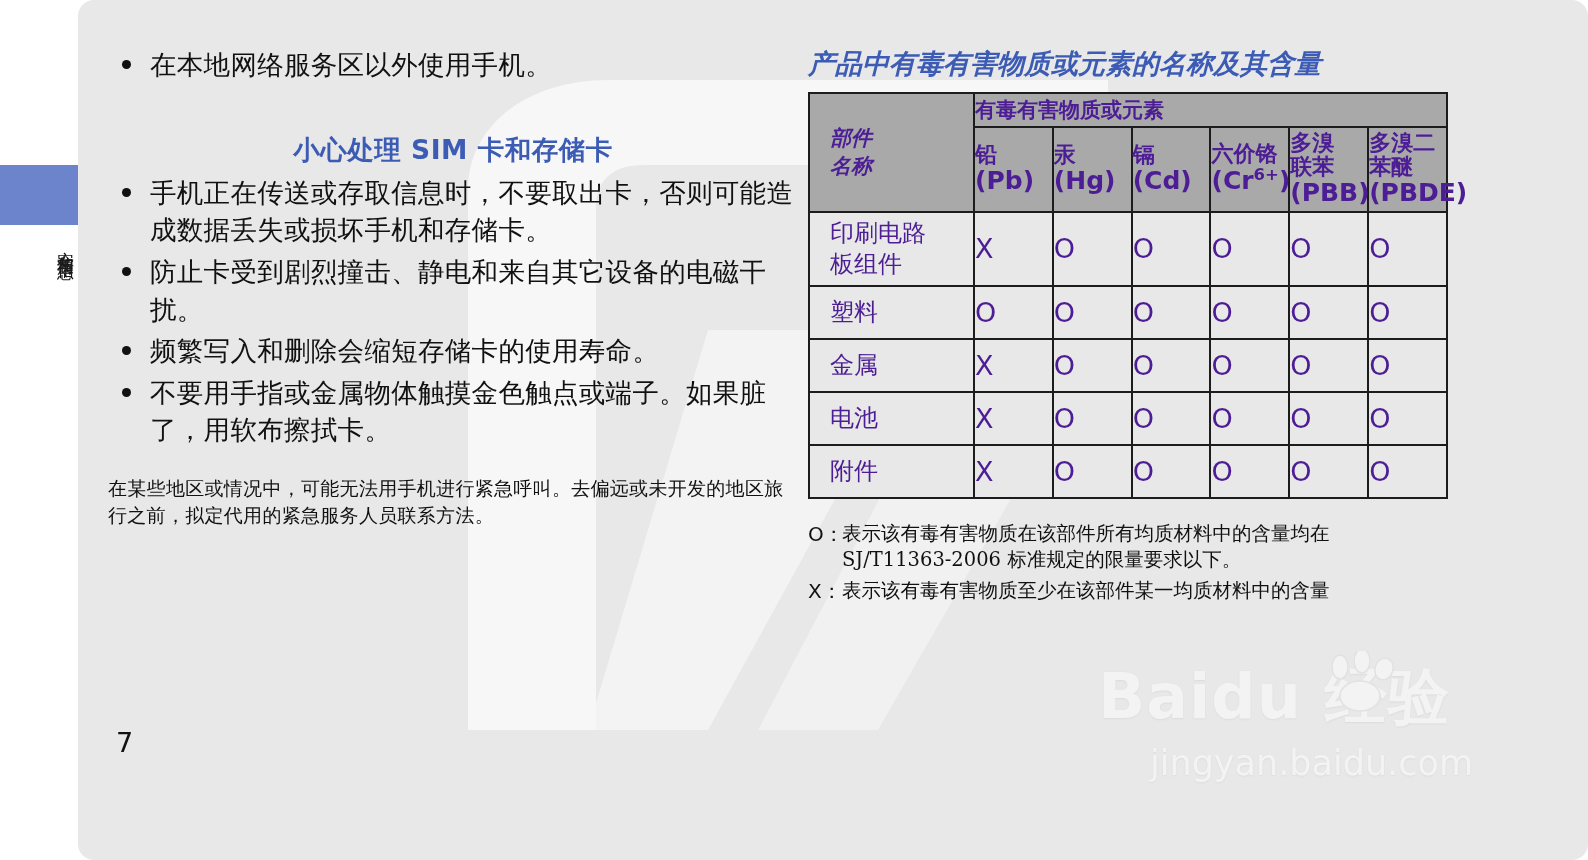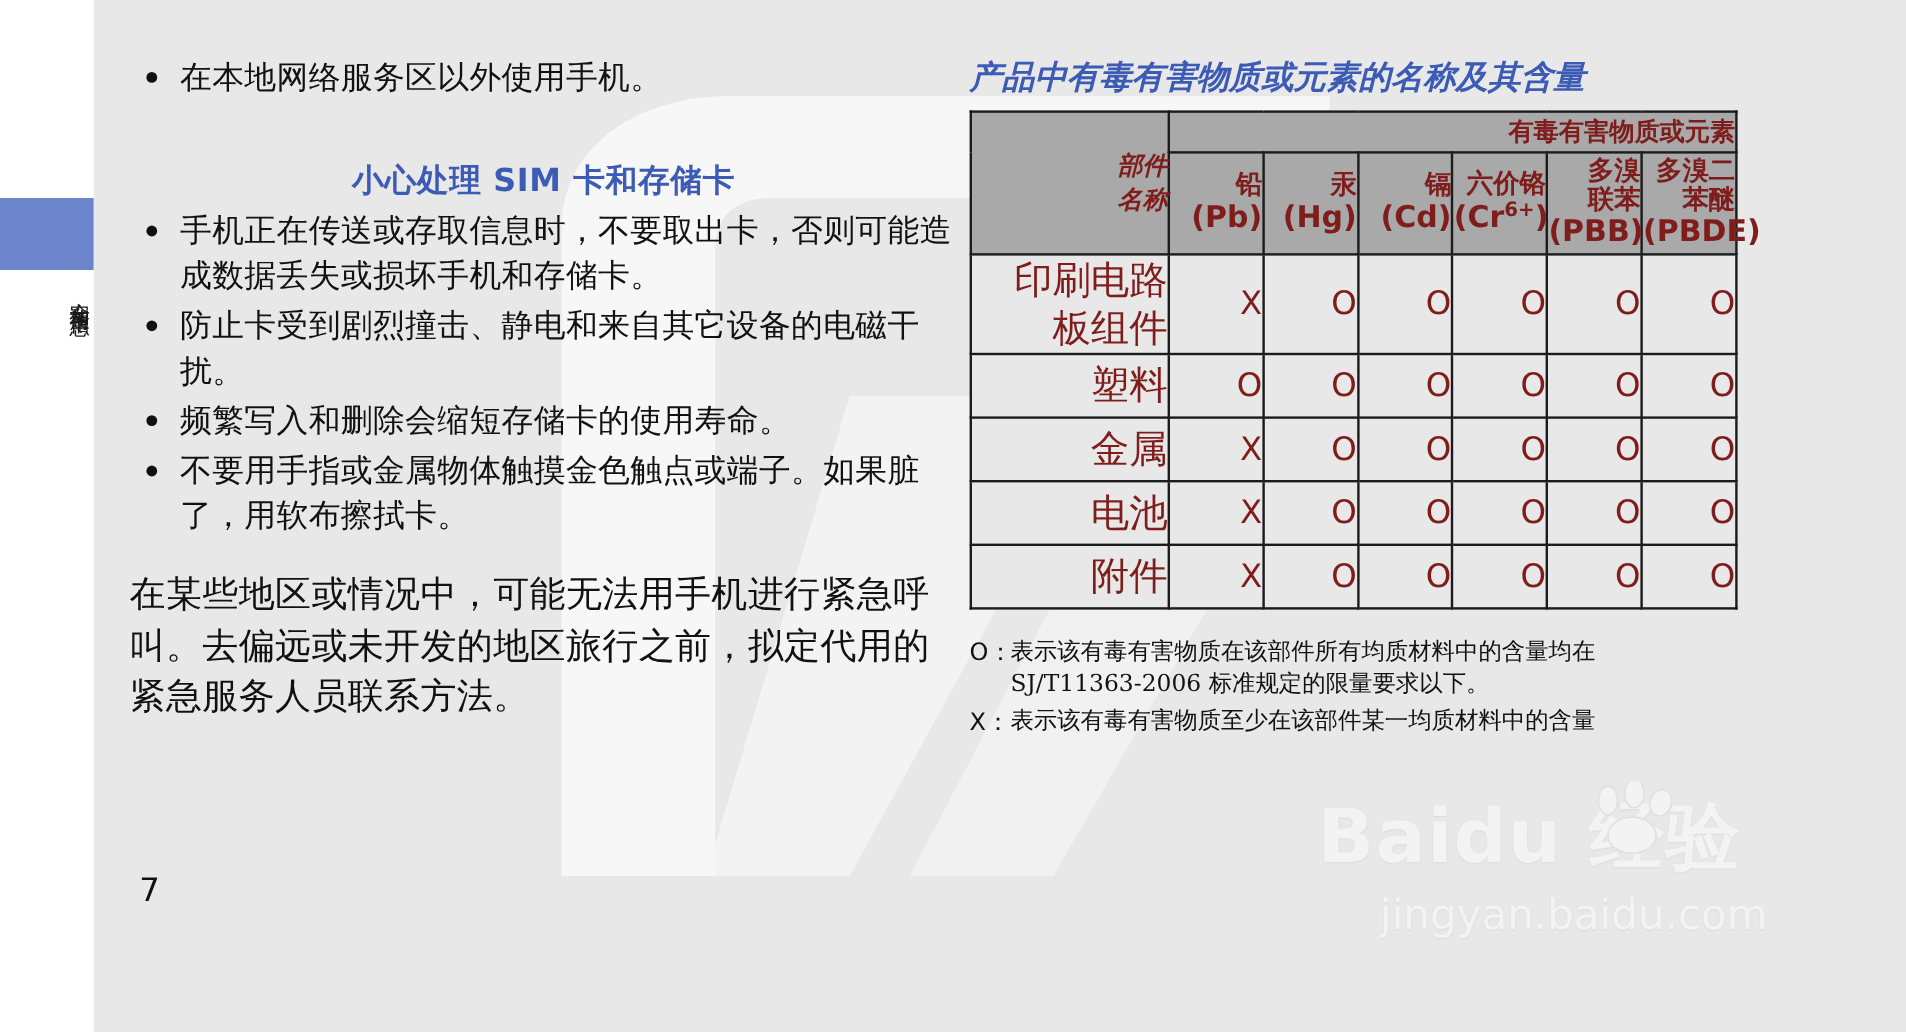--- a/index.html
+++ b/index.html
@@ -13,20 +13,21 @@
 
   
   #page{
     position:absolute;inset:0;
     background:#ffffff;
   }
   #page-body{
     position:absolute;left:78px;top:0;right:0;bottom:0;
     background:#e8e8e8;
     overflow:hidden;
+    border-radius:16px;
   }
   #wm-svg{position:absolute;left:330px;top:30px;width:780px;height:720px;pointer-events:none;}
 
   
   #sidebar{
     position:absolute;left:0;top:0;width:78px;height:860px;
     background:#ffffff;
   }
   #side-tab{
     position:absolute;left:0;top:165px;width:78px;height:60px;
@@ -76,21 +77,21 @@
     font-family:"DejaVu Sans","Liberation Sans",sans-serif;
     font-weight:bold;
     font-size:26.5px;
     color:#3c5bb5;
     margin:18px 0 6px 0;
     letter-spacing:0.5px;
     text-align:center;
   }
   p.para{
     font-family:"DejaVu Serif",serif;
-    font-size:30px;
+    font-size:19px;
     line-height:1.42;
     color:#111;
     margin:0;
     letter-spacing:0.3px;
   }
   .gap-a{height:26px;}
   .gap-b{height:22px;}
 
   
   #page-no{
@@ -112,23 +113,23 @@
     font-style:italic;
   }
   table.haz{
     border-collapse:collapse;
     table-layout:fixed;
     width:640px;
     background:#e8e8e8;
   }
   table.haz td,table.haz th{
     border:2px solid #1c1c1c;
-    text-align:right;
+    text-align:left;
     vertical-align:middle;
-    color:#7f1d1d;
+    color:#4c1d95;
     padding:0;
   }
   table.haz thead th{
     background:#a9a9a9;
     font-family:"DejaVu Sans","Liberation Sans",sans-serif;
     font-weight:bold;
     font-size:21px;
   }
   th.part-head{
     width:143px;
@@ -147,21 +148,21 @@
     line-height:1.08;
     padding:3px 0 5px 0 !important;
   }
   th.sub .zh{display:block;font-size:22px;}
   th.sub .en{display:block;font-size:25px;white-space:nowrap;}
   th.sub sup{font-size:0.66em;}
   td.rowname{
     text-align:left;
     padding-left:20px !important;
     font-family:Liberation Serif, serif;
-    font-size:32px;
+    font-size:24px;
     line-height:1.28;
     background:#e8e8e8;
   }
   td.mark{
     font-family:"DejaVu Sans","Liberation Sans",sans-serif;
     font-size:27px;
     background:#e8e8e8;
     height:51px;
   }
   tr.tall td{height:72px;}

